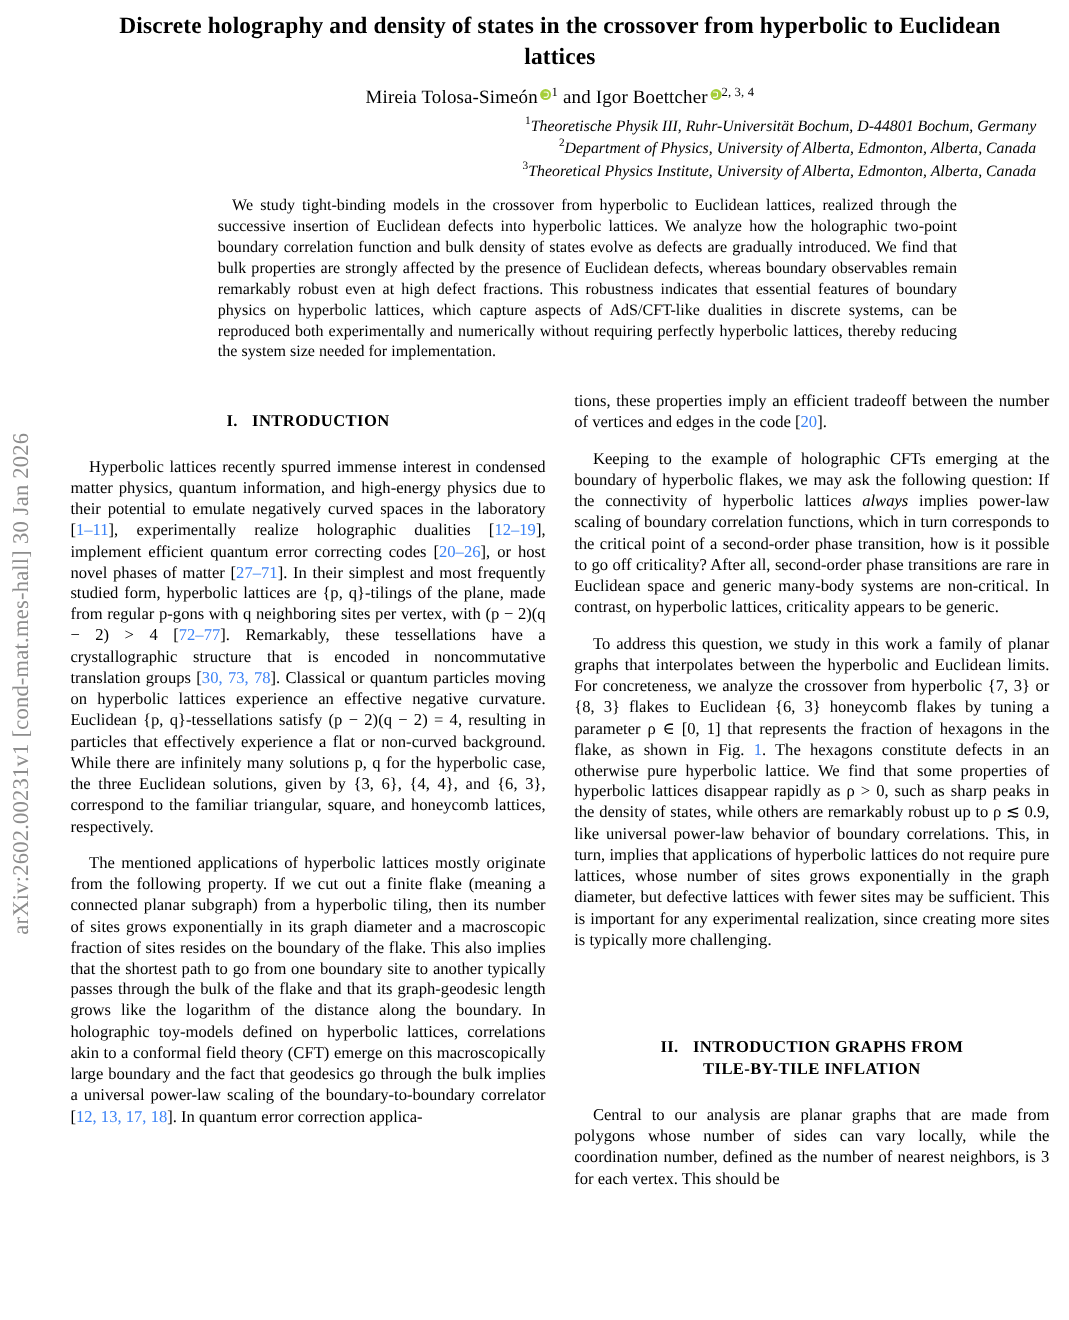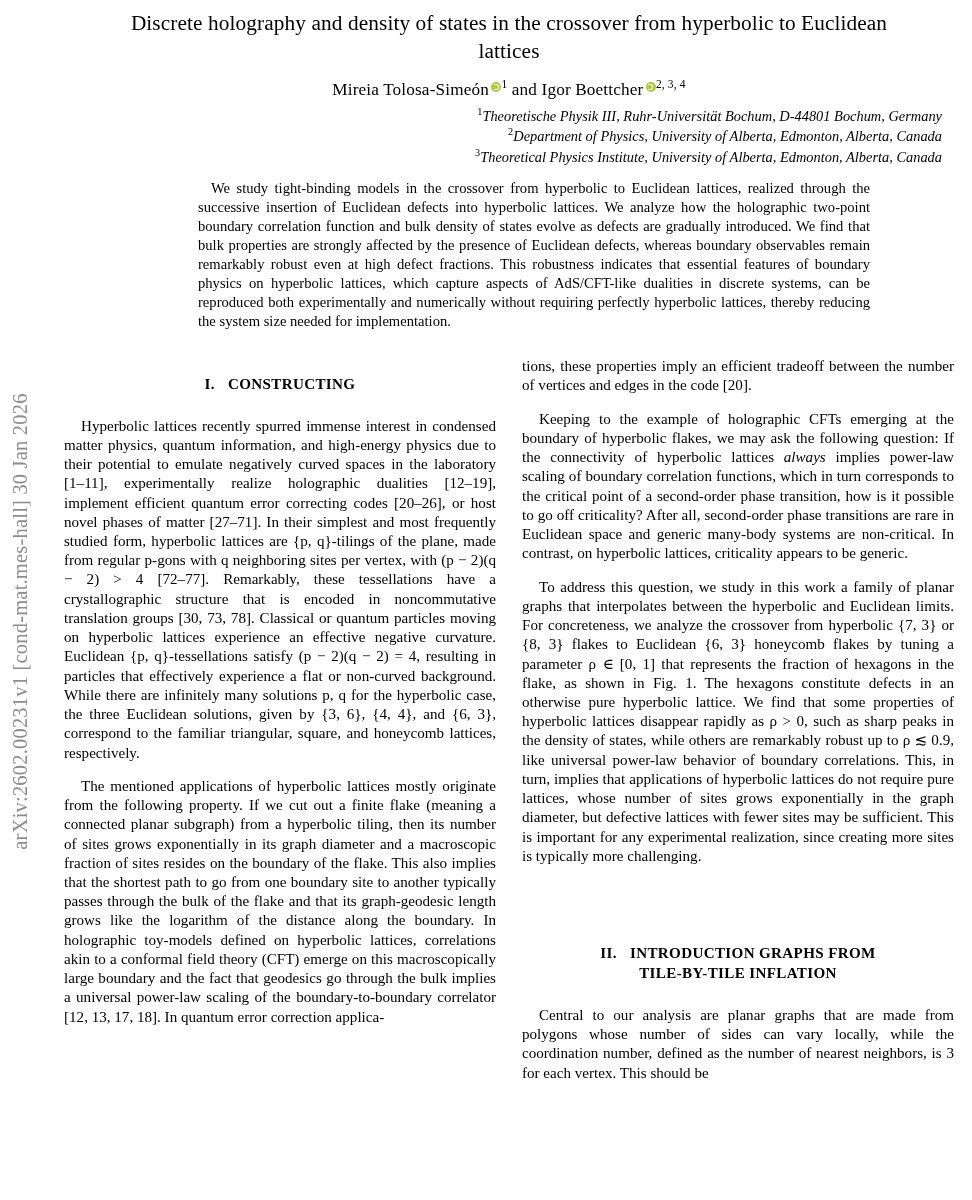--- a/index.html
+++ b/index.html
@@ -47,21 +47,21 @@
     width: 926px;
     height: 1200px;
   }
 
   
   #front-matter {
     padding: 6px 30px 0 30px;
   }
   #paper-title {
     font-size: 21.3px;
-    font-weight: normal;
+    font-weight: bold;
     text-align: center;
     line-height: 1.30;
     letter-spacing: 0.1px;
     margin: 4px 24px 0 24px;
   }
   #author-line {
     text-align: center;
     font-size: 17.2px;
     margin-top: 13px;
     letter-spacing: 0.15px;
@@ -131,21 +131,21 @@
     letter-spacing: 0.35px;
     line-height: 1.35;
     margin: 17px 0 22px 0;
   }
   .section-head .numsep { display: inline-block; width: 13px; }
   .para {
     text-indent: 17px;
     margin: 0;
   }
   .para + .para { margin-top: 14px; }
-  .cite { color: #000000; }
+  .cite { color: #3b82f6; }
   i.math, em.math { font-family: "Liberation Serif", "DejaVu Serif", serif; font-style: italic; }
   .sec2-spacer { height: 60px; }
 </style>
 </head>
 <body>
 
 <div id="arxiv-stamp">
   <div class="stamp-text">arXiv:2602.00231v1  [cond-mat.mes-hall]  30 Jan 2026</div>
 </div>
 
@@ -171,21 +171,21 @@
       <span class="first-indent">We study tight-binding models in the crossover from hyperbolic to Euclidean lattices, realized through the successive insertion of Euclidean defects into hyperbolic lattices. We analyze how the holographic two-point boundary correlation function and bulk density of states evolve as defects are gradually introduced. We find that bulk properties are strongly affected by the presence of Euclidean defects, whereas boundary observables remain remarkably robust even at high defect fractions. This robustness indicates that essential features of boundary physics on hyperbolic lattices, which capture aspects of AdS/CFT-like dualities in discrete systems, can be reproduced both experimentally and numerically without requiring perfectly hyperbolic lattices, thereby reducing the system size needed for implementation.</span>
     </div>
 
   </div>
 
   <div id="columns">
 
     <div class="column">
 
       <div class="section-head">
-        <span>I.</span><span class="numsep"></span><span>CONSTRUCTING</span>
+        <span>I.</span><span class="numsep"></span><span>INTRODUCTION</span>
       </div>
 
       <p class="para"><span>Hyperbolic lattices recently spurred immense interest in condensed matter physics, quantum information, and high-energy physics due to their potential to emulate negatively curved spaces in the laboratory [</span><span class="cite">1–11</span><span>], experimentally realize holographic dualities [</span><span class="cite">12–19</span><span>], implement efficient quantum error correcting codes [</span><span class="cite">20–26</span><span>], or host novel phases of matter [</span><span class="cite">27–71</span><span>]. In their simplest and most frequently studied form, hyperbolic lattices are {p, q}-tilings of the plane, made from regular p-gons with q neighboring sites per vertex, with (p − 2)(q − 2) &gt; 4 [</span><span class="cite">72–77</span><span>]. Remarkably, these tessellations have a crystallographic structure that is encoded in noncommutative translation groups [</span><span class="cite">30, 73, 78</span><span>]. Classical or quantum particles moving on hyperbolic lattices experience an effective negative curvature. Euclidean {p, q}-tessellations satisfy (p − 2)(q − 2) = 4, resulting in particles that effectively experience a flat or non-curved background. While there are infinitely many solutions p, q for the hyperbolic case, the three Euclidean solutions, given by {3, 6}, {4, 4}, and {6, 3}, correspond to the familiar triangular, square, and honeycomb lattices, respectively.</span></p>
 
       <p class="para"><span>The mentioned applications of hyperbolic lattices mostly originate from the following property. If we cut out a finite flake (meaning a connected planar subgraph) from a hyperbolic tiling, then its number of sites grows exponentially in its graph diameter and a macroscopic fraction of sites resides on the boundary of the flake. This also implies that the shortest path to go from one boundary site to another typically passes through the bulk of the flake and that its graph-geodesic length grows like the logarithm of the distance along the boundary. In holographic toy-models defined on hyperbolic lattices, correlations akin to a conformal field theory (CFT) emerge on this macroscopically large boundary and the fact that geodesics go through the bulk implies a universal power-law scaling of the boundary-to-boundary correlator [</span><span class="cite">12, 13, 17, 18</span><span>]. In quantum error correction applica-</span></p>
 
     </div>
 
     <div class="column">
 

